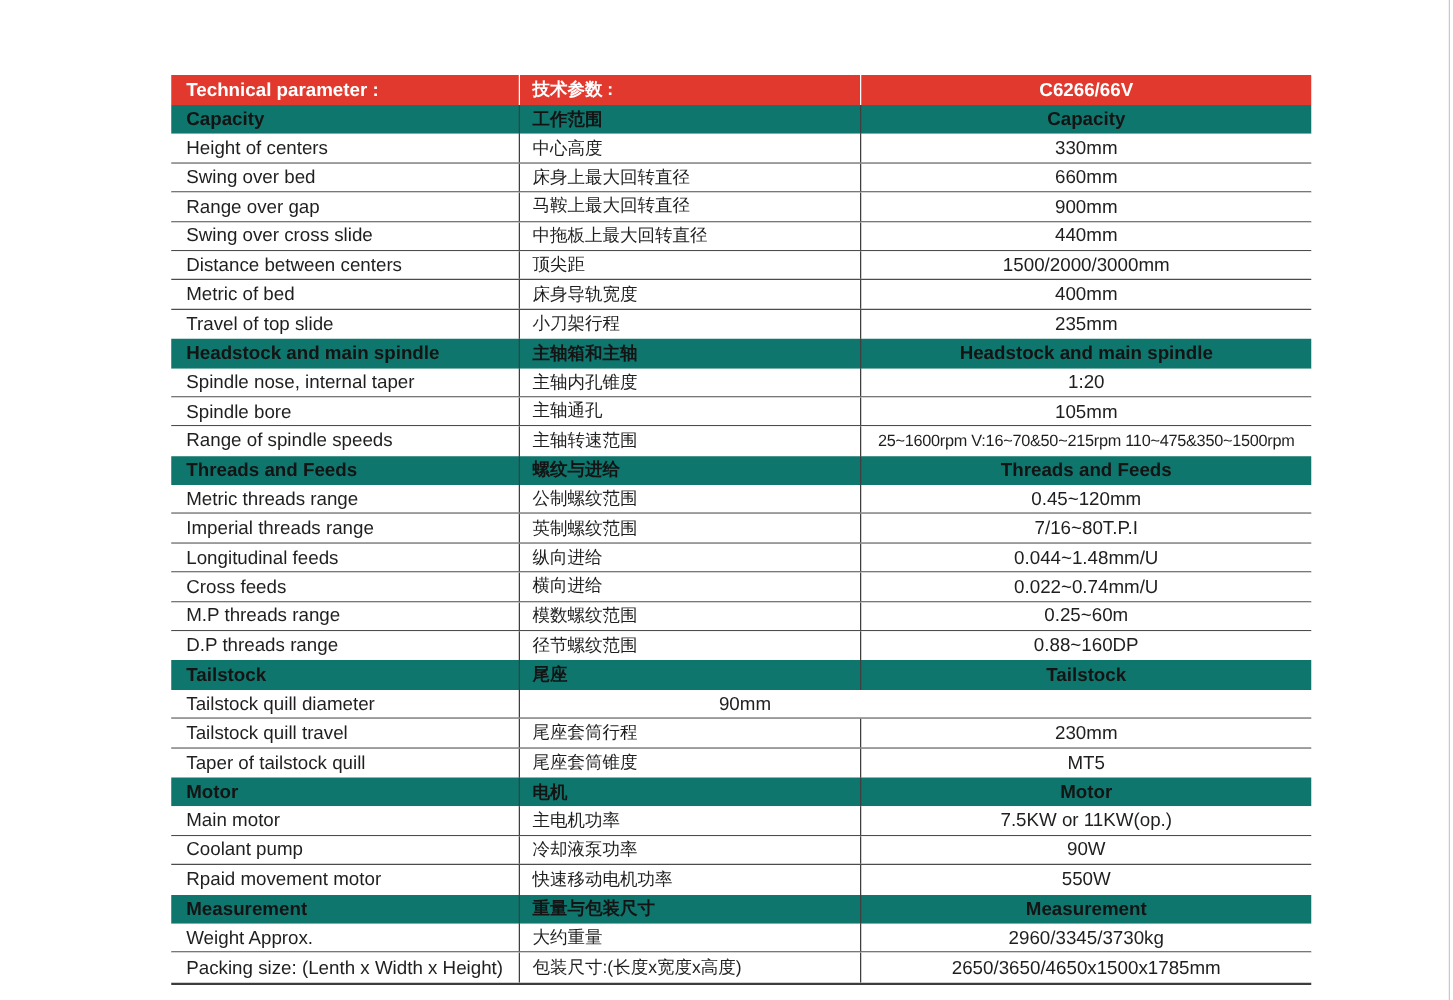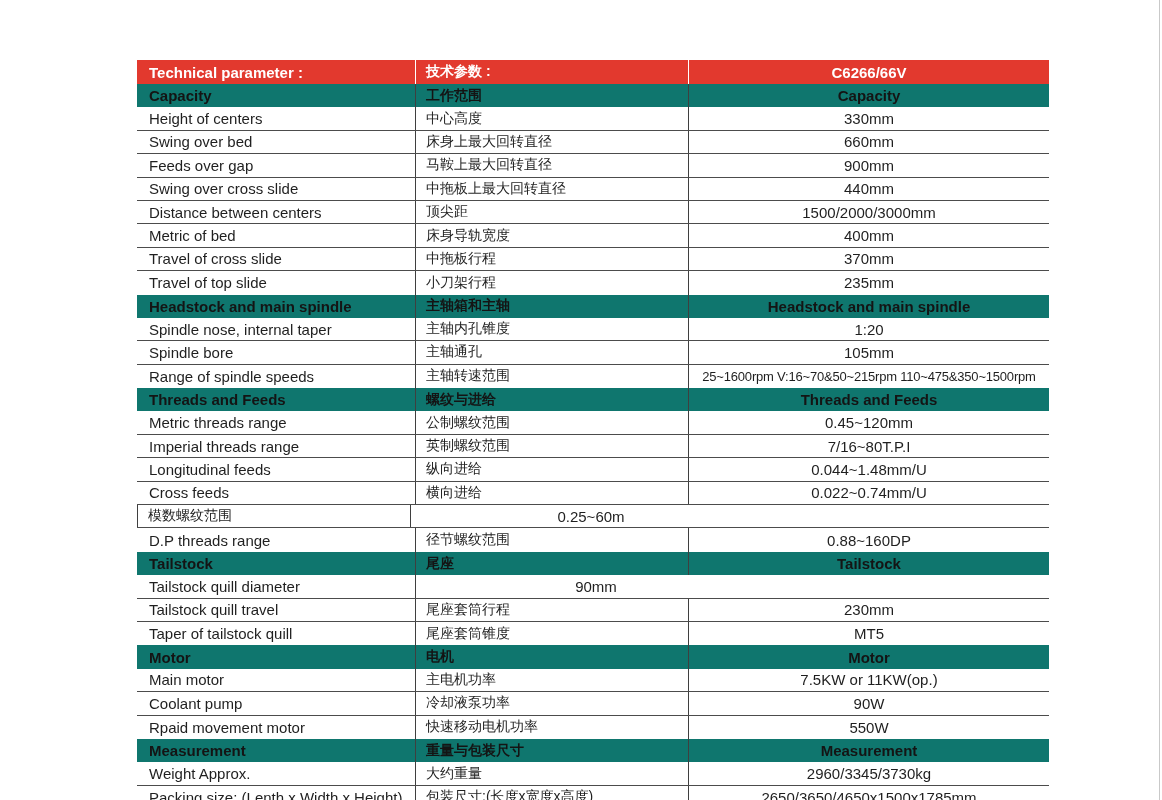--- a/index.html
+++ b/index.html
@@ -84,44 +84,39 @@
     <div class="c1">Height of centers</div>
     <div class="c2">中心高度</div>
     <div class="c3">330mm</div>
   </div>
       <div class="row data hline">
     <div class="c1">Swing over bed</div>
     <div class="c2">床身上最大回转直径</div>
     <div class="c3">660mm</div>
   </div>
       <div class="row data hline">
-    <div class="c1">Feeds over gap</div>
+    <div class="c1">Range over gap</div>
     <div class="c2">马鞍上最大回转直径</div>
     <div class="c3">900mm</div>
   </div>
       <div class="row data hline">
     <div class="c1">Swing over cross slide</div>
     <div class="c2">中拖板上最大回转直径</div>
     <div class="c3">440mm</div>
   </div>
       <div class="row data hline">
     <div class="c1">Distance between centers</div>
     <div class="c2">顶尖距</div>
     <div class="c3">1500/2000/3000mm</div>
   </div>
       <div class="row data hline">
     <div class="c1">Metric of bed</div>
     <div class="c2">床身导轨宽度</div>
     <div class="c3">400mm</div>
   </div>
-      <div class="row data hline">
-    <div class="c1">Travel of cross slide</div>
-    <div class="c2">中拖板行程</div>
-    <div class="c3">370mm</div>
-  </div>
       <div class="row data">
     <div class="c1">Travel of top slide</div>
     <div class="c2">小刀架行程</div>
     <div class="c3">235mm</div>
   </div>
       <div class="row section">
     <div class="c1">Headstock and main spindle</div>
     <div class="c2">主轴箱和主轴</div>
     <div class="c3">Headstock and main spindle</div>
   </div>
@@ -159,20 +154,21 @@
     <div class="c1">Longitudinal feeds</div>
     <div class="c2">纵向进给</div>
     <div class="c3">0.044~1.48mm/U</div>
   </div>
       <div class="row data hline">
     <div class="c1">Cross feeds</div>
     <div class="c2">横向进给</div>
     <div class="c3">0.022~0.74mm/U</div>
   </div>
       <div class="row data hline">
+    <div class="c1">M.P threads range</div>
     <div class="c2">模数螺纹范围</div>
     <div class="c3">0.25~60m</div>
   </div>
       <div class="row data">
     <div class="c1">D.P threads range</div>
     <div class="c2">径节螺纹范围</div>
     <div class="c3">0.88~160DP</div>
   </div>
       <div class="row section">
     <div class="c1">Tailstock</div>

